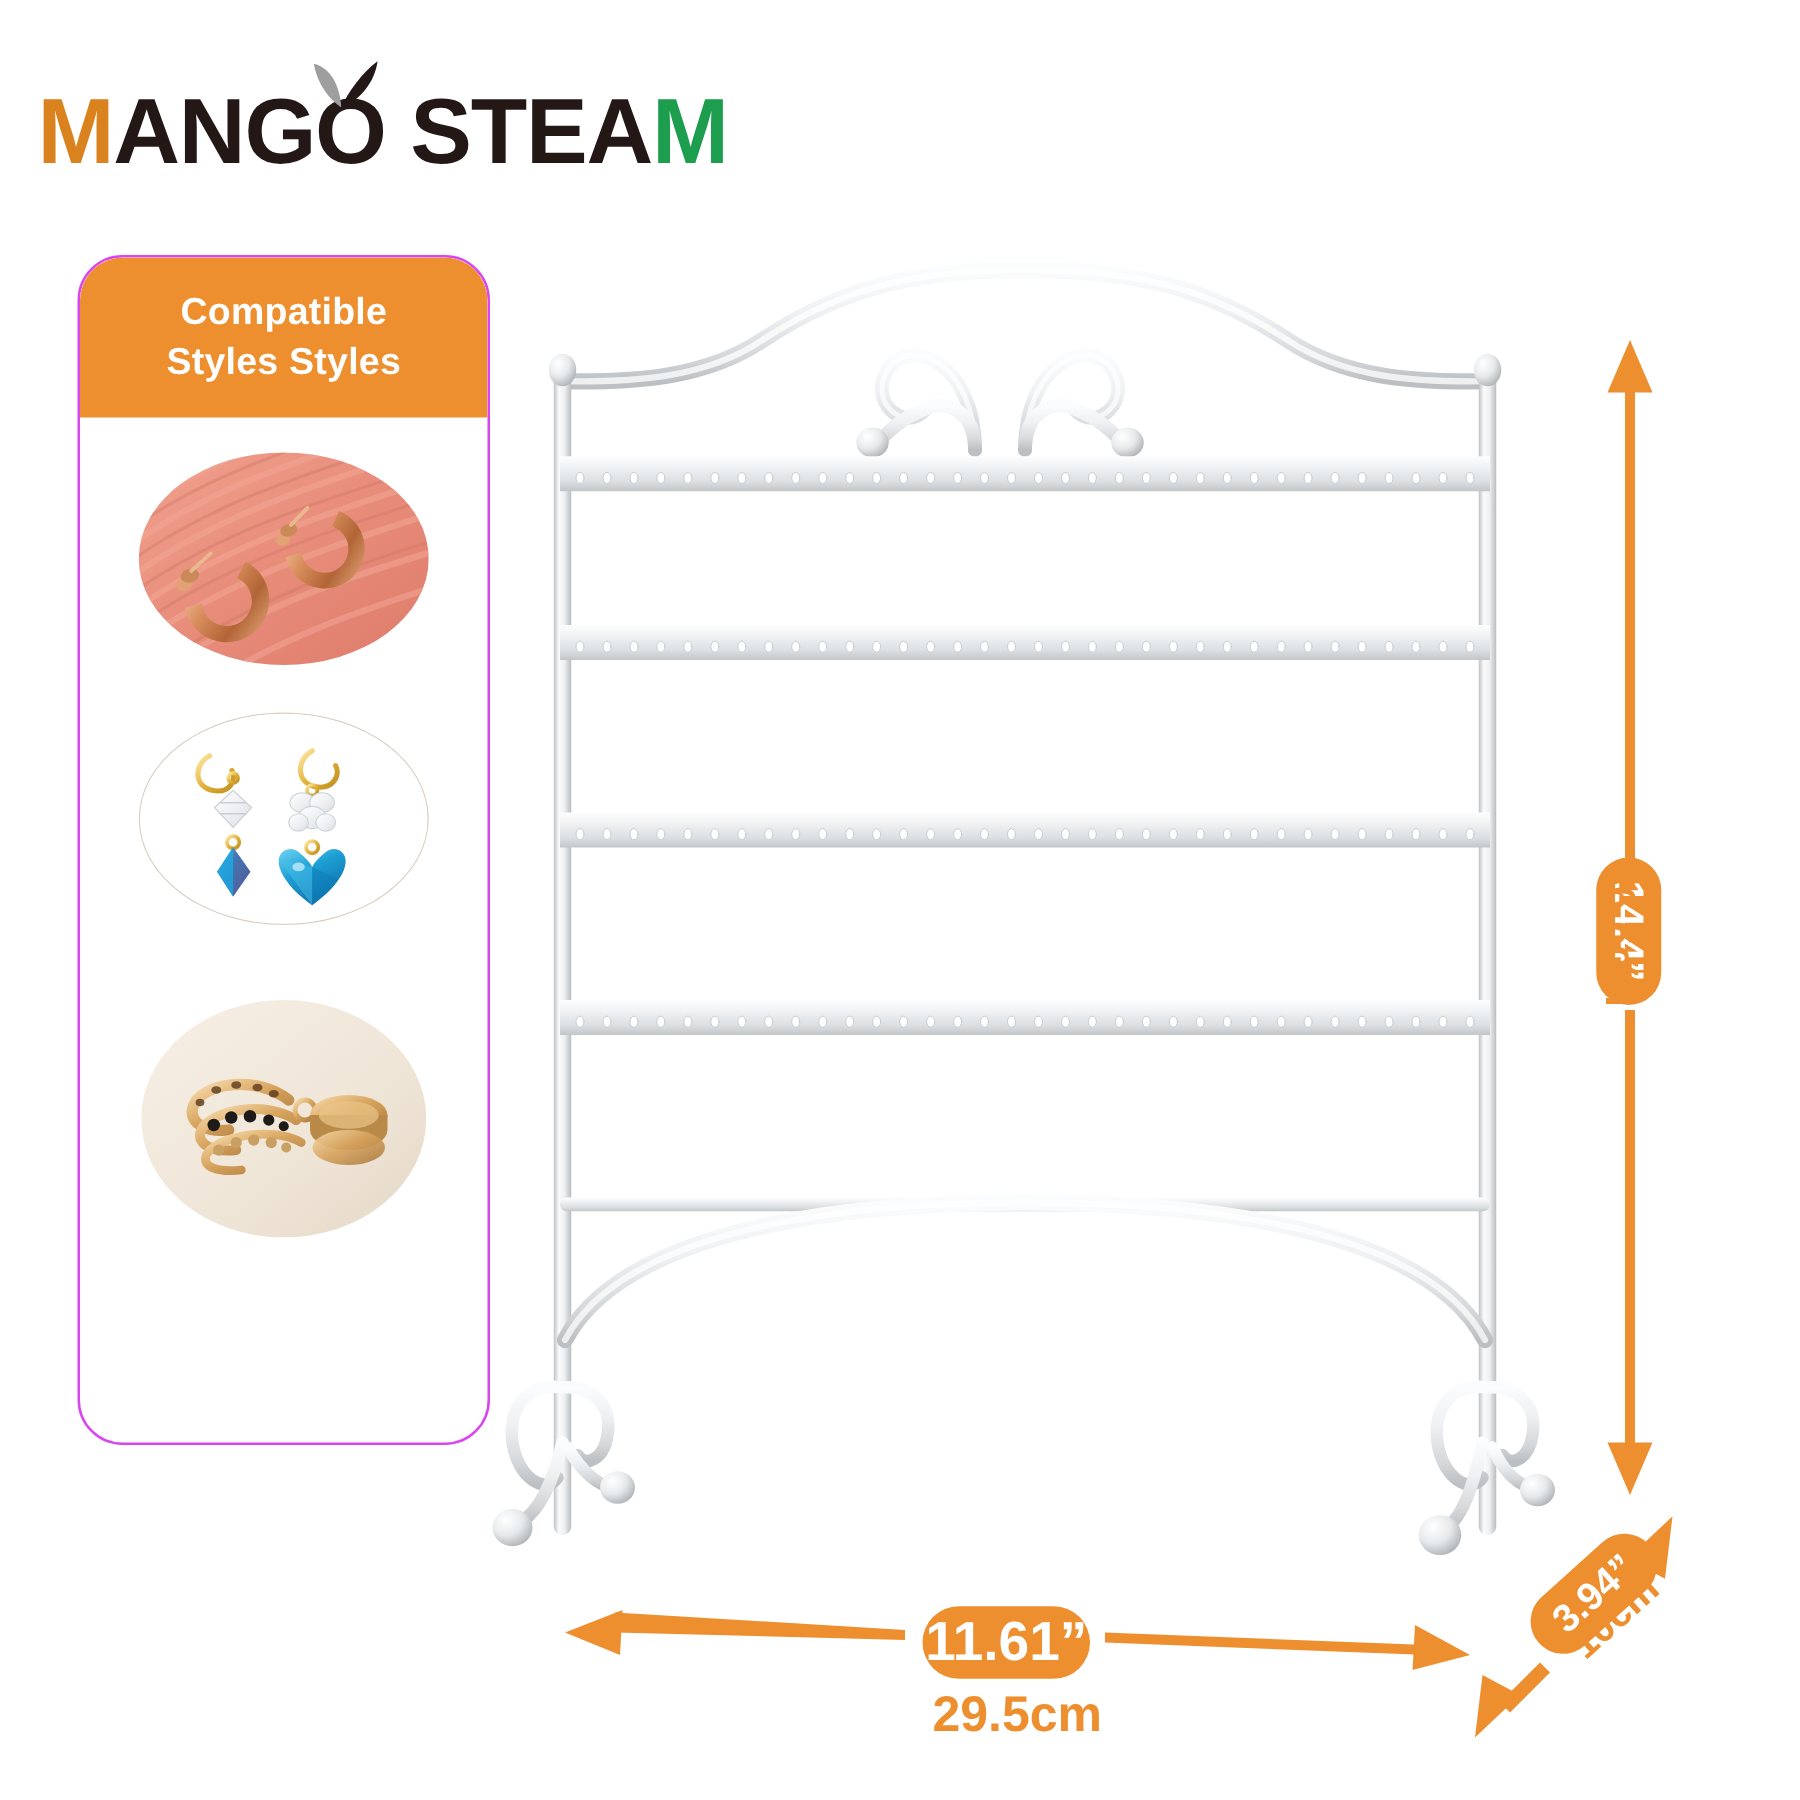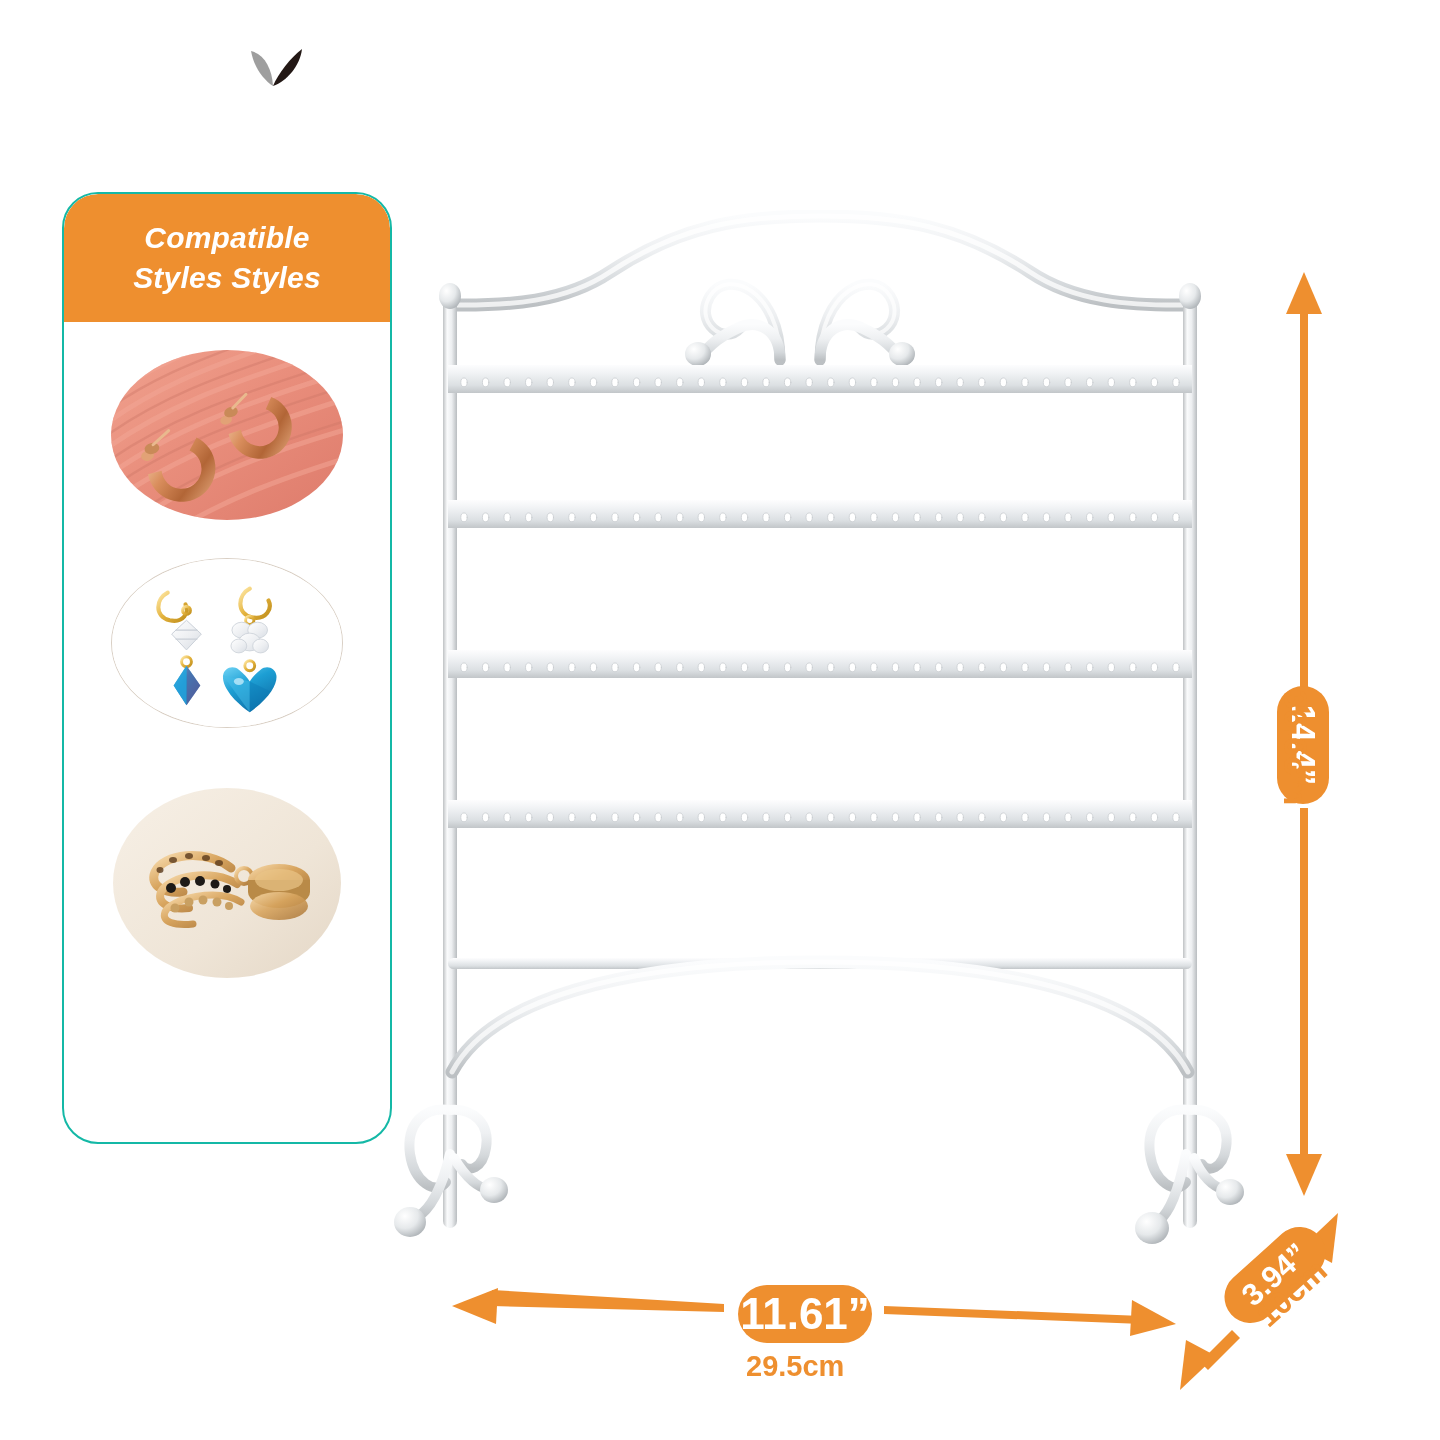--- a/index.html
+++ b/index.html
@@ -42,29 +42,28 @@
     left: 212px;
     top: 6px;
     width: 62px;
     height: 40px;
   }
 
   
   #styles-panel {
     position: absolute;
     left: 62px;
-    top: 192px;
+    top: 204px;
     width: 330px;
     height: 952px;
-    border: 2px solid #14b8a6;
+    border: 2px solid #d946ef;
     border-radius: 36px;
     box-sizing: border-box;
     background: #ffffff;
     overflow: hidden;
-    font-style: italic;
   }
   #styles-panel-header {
     position: absolute;
     left: 0; top: 0;
     width: 100%;
     height: 128px;
     background: #EE8F2F;
     border-radius: 34px 34px 0 0;
     display: flex;
     flex-direction: column;
@@ -176,21 +175,21 @@
   #dim-width-badge {
     left: 738px;
     top: 1285px;
     width: 134px;
     height: 58px;
     font-size: 44px;
   }
   #dim-width-sub {
     left: 746px;
     top: 1350px;
-    font-size: 29px;
+    font-size: 40px;
   }
 
   
   #dim-depth-badge {
     left: 1216px;
     top: 1249px;
     width: 118px;
     height: 52px;
     font-size: 31px;
     transform-origin: center center;
@@ -201,20 +200,23 @@
     top: 1307px;
     font-size: 32px;
     transform-origin: left top;
     transform: rotate(-42deg);
   }
 </style>
 </head>
 <body>
 
 <div id="brand-logo">
+  <div id="brand-wordmark">
+    <span class="wm-m1">M</span><span class="wm-mid">ANGO STEA</span><span class="wm-m2">M</span>
+  </div>
   <svg id="logo-leaf" viewBox="0 0 62 40">
     <path d="M31 40 C 22 34, 12 22, 9 5 C 22 8, 30 22, 31 40 Z" fill="#9E9E9E"></path>
     <path d="M31 40 C 36 28, 48 12, 60 3 C 58 20, 45 35, 31 40 Z" fill="#231815"></path>
   </svg>
 </div>
 
 <div id="styles-panel">
   <div id="styles-panel-header">
     <div class="panel-title-line">Compatible</div>
     <div class="panel-title-line">Styles Styles</div>

